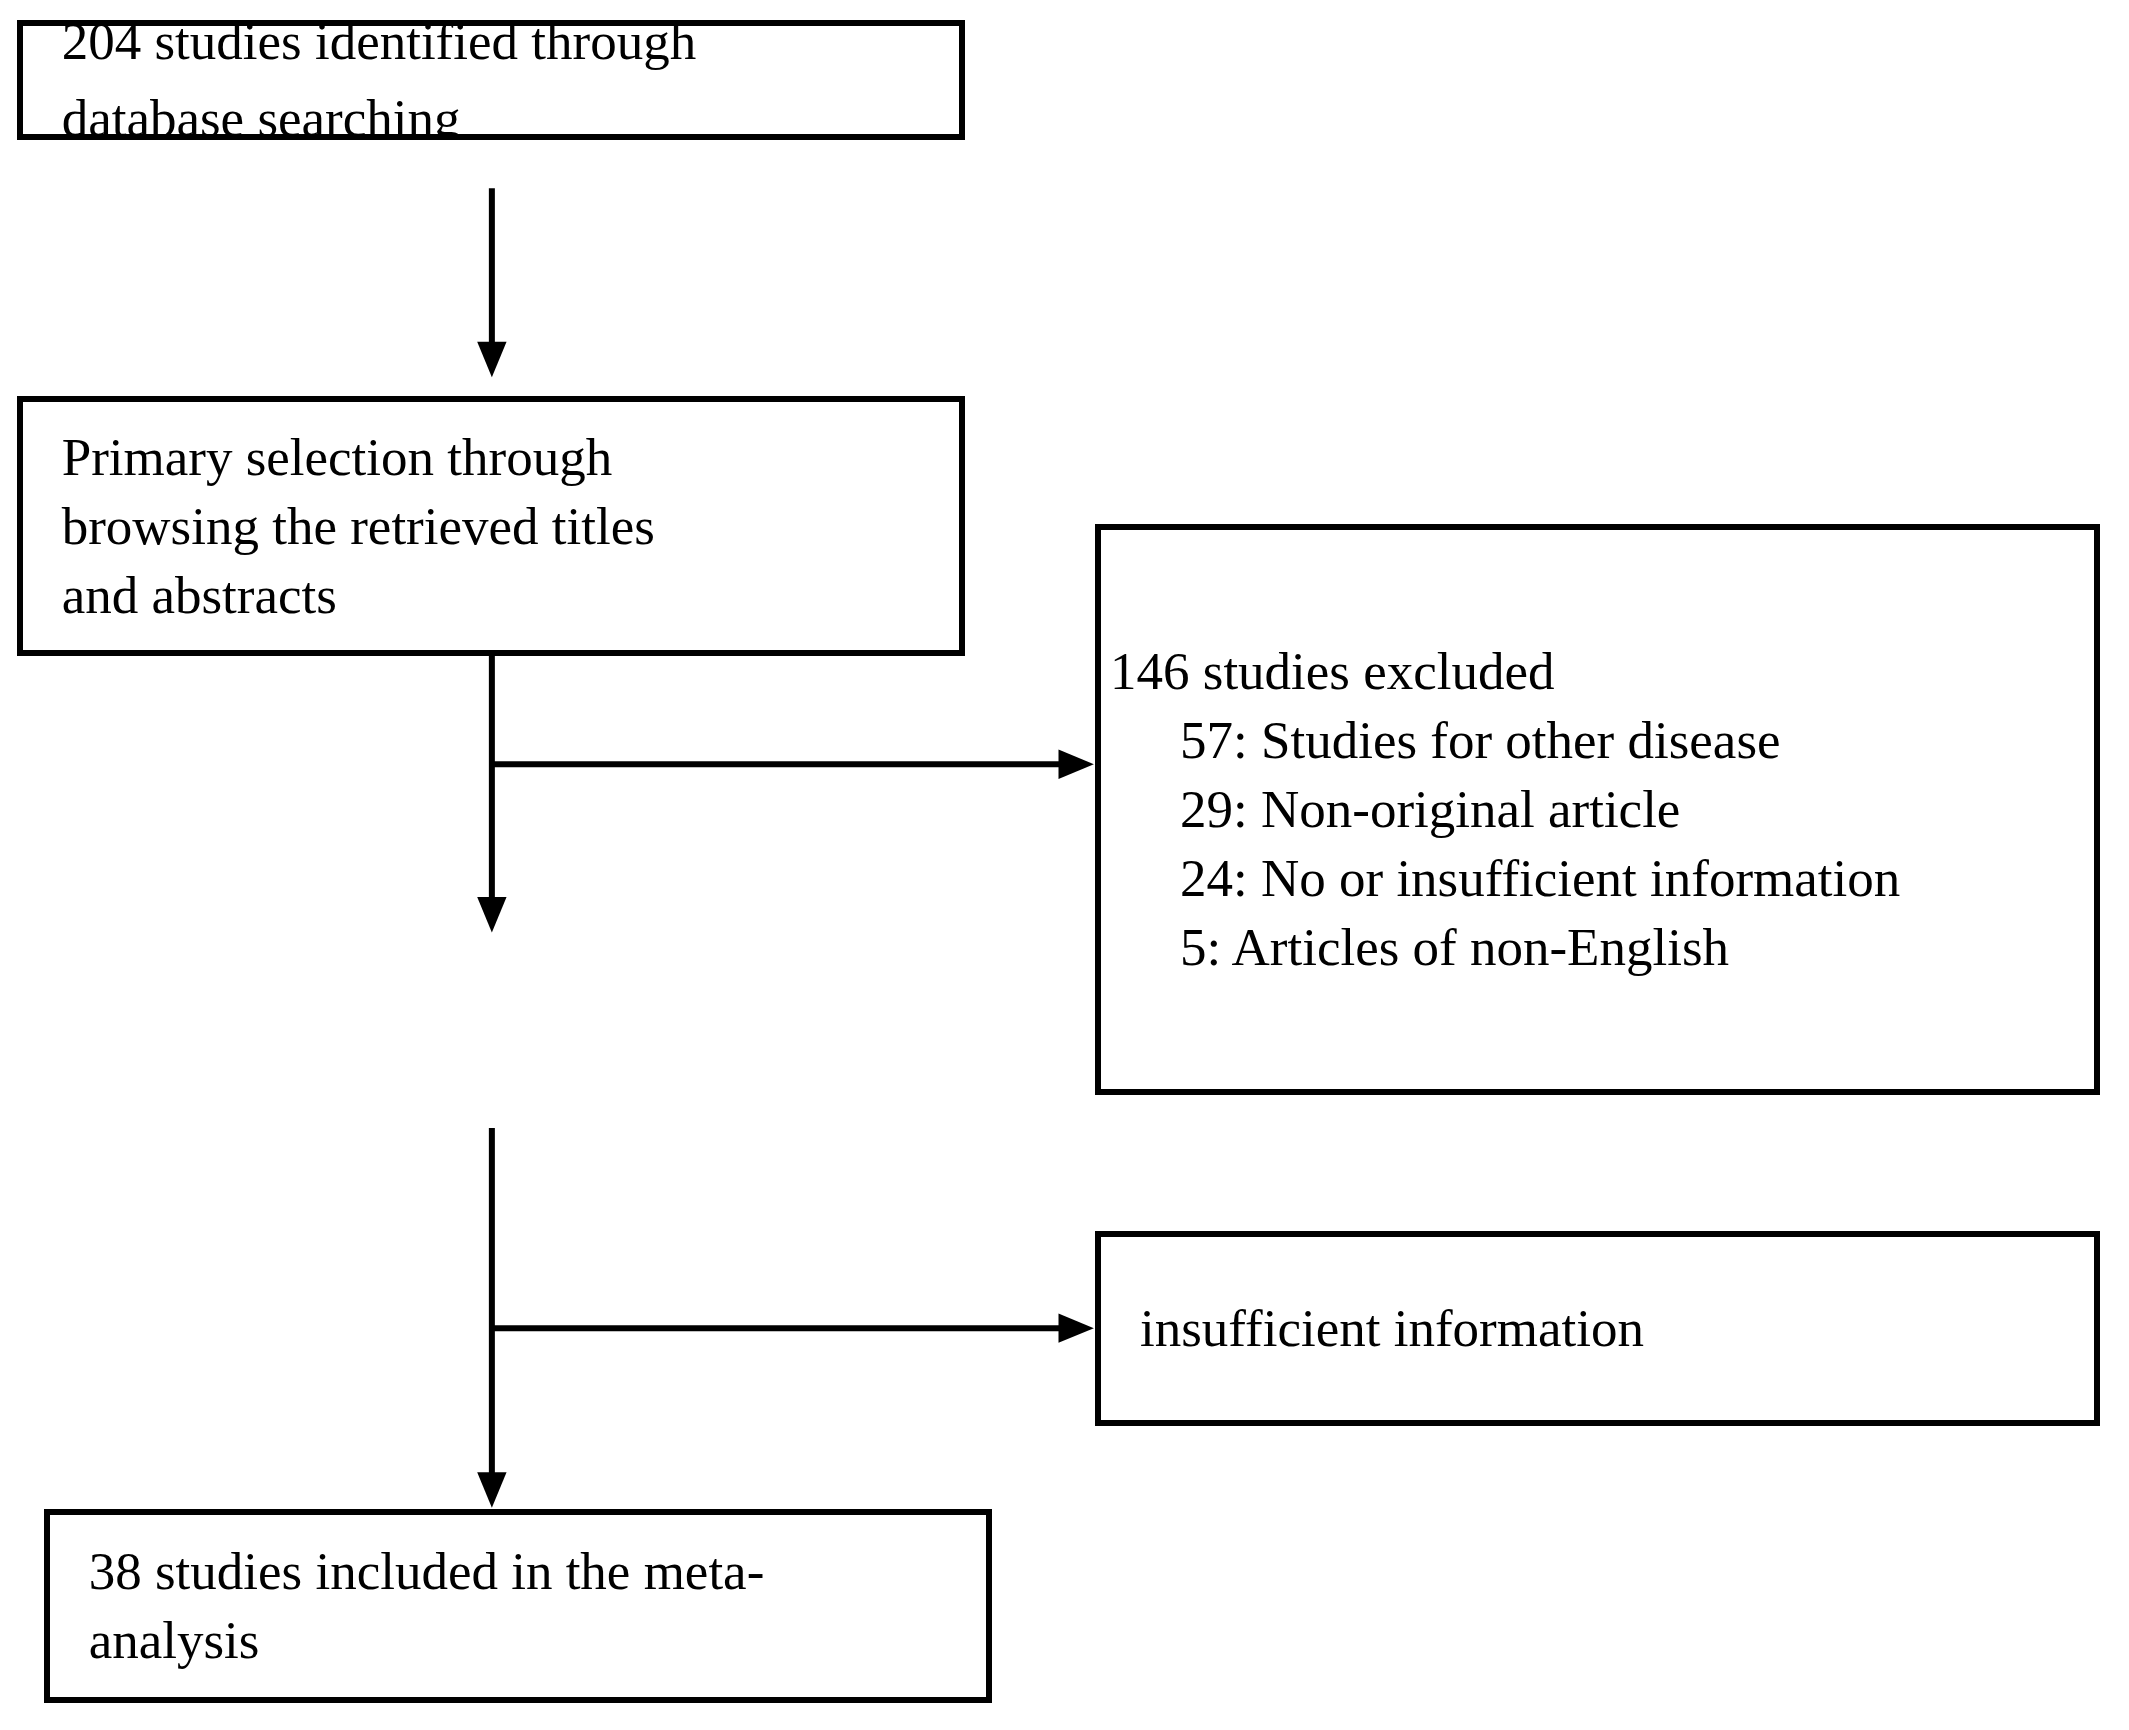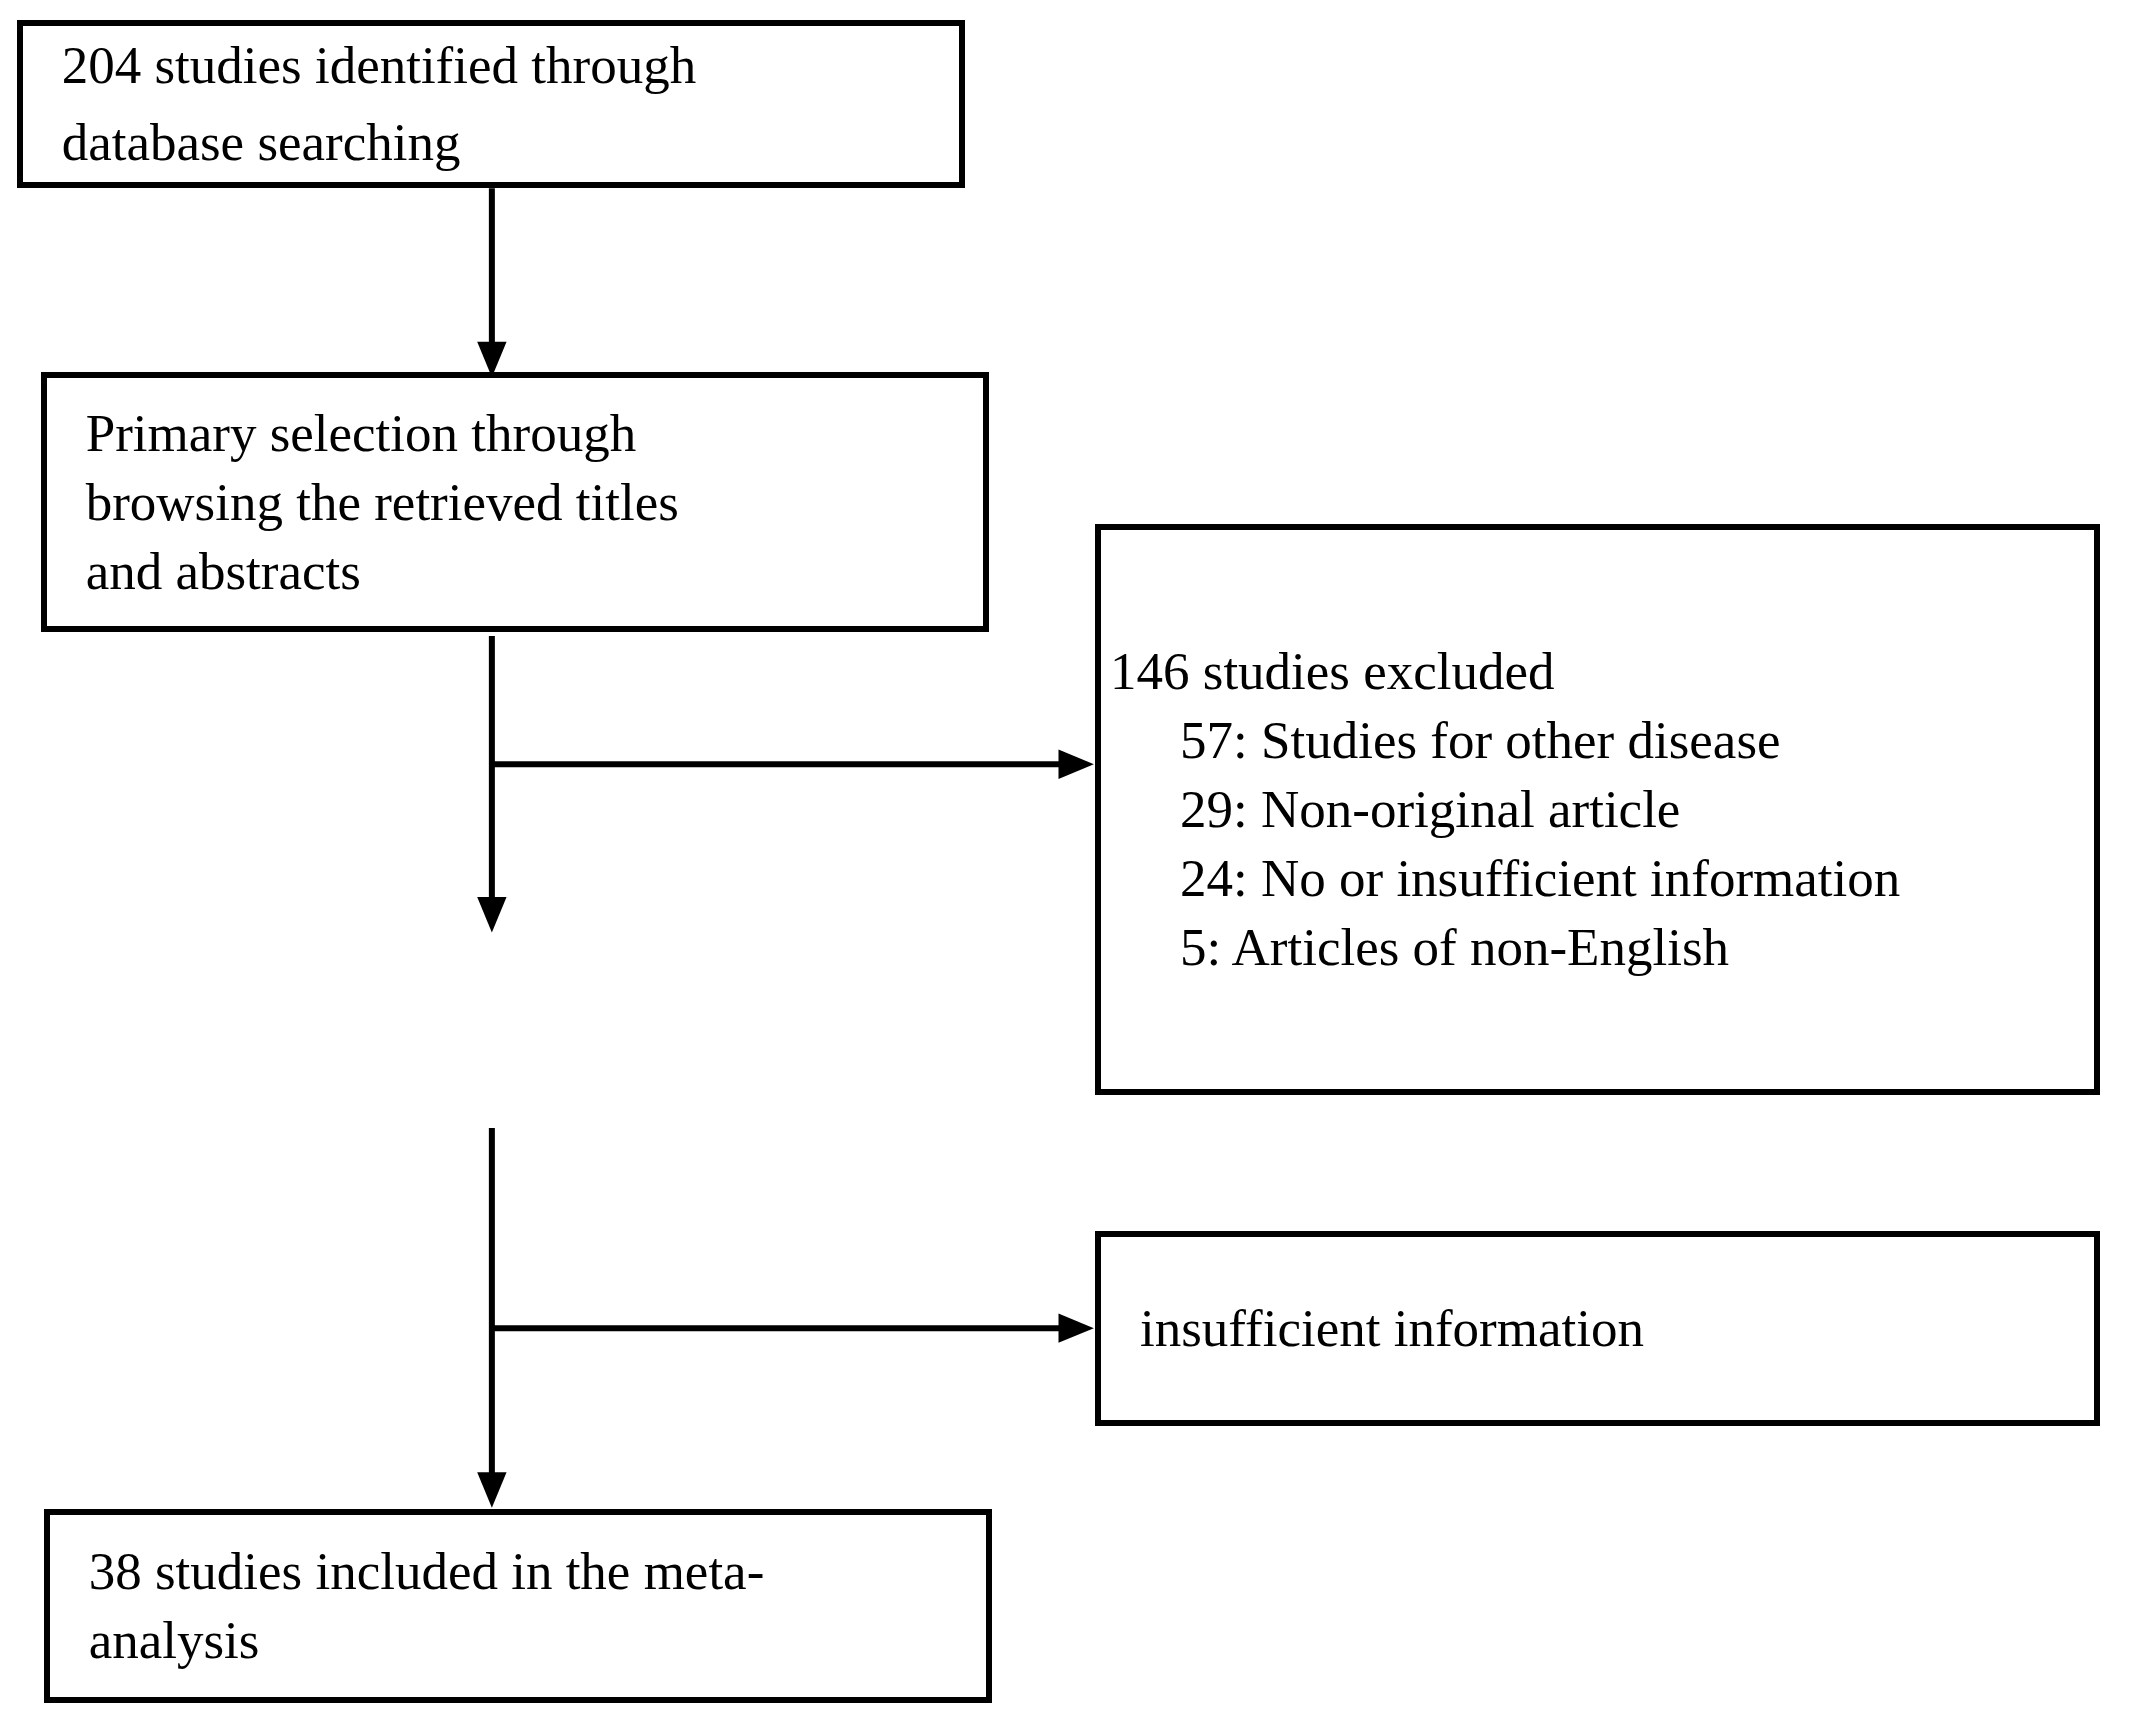--- a/index.html
+++ b/index.html
@@ -34,22 +34,22 @@
     flex-direction: column;
     justify-content: center;
     overflow: hidden;
   }
   .line {
     white-space: nowrap;
   }
   .item {
     text-indent: 70px;
   }
-  #box-identified        { left: 16.7px;   top: 20px;   width: 948px; height: 168px; gap: 8px; }
-  #box-primary-selection { left: 16.7px;   top: 372px;  width: 948px; height: 260px; margin-left: 24px; }
+  #box-identified        { left: 16.7px;   top: 20px;   width: 948px; height: 120px; gap: 8px; }
+  #box-primary-selection { left: 16.7px;   top: 396px;  width: 948px; height: 260px; }
   #box-fulltext-assessed { left: 16.7px;   top: 933px; width: 948px; height: 195px; }
   #box-included          { left: 16.7px;   top: 1509px; width: 948px; height: 194px; margin-left: 27px; }
   #box-excluded-primary  { left: 1095px; top: 524px;  width: 1005px; height: 571px; padding-left: 9px; }
   #box-excluded-fulltext { left: 1095px; top: 1231px; width: 1005px; height: 195px; }
   svg line    { stroke: #000000; stroke-width: 9px; }
   svg polygon { fill: #000000; }
 </style>
 </head>
 <body>
 

